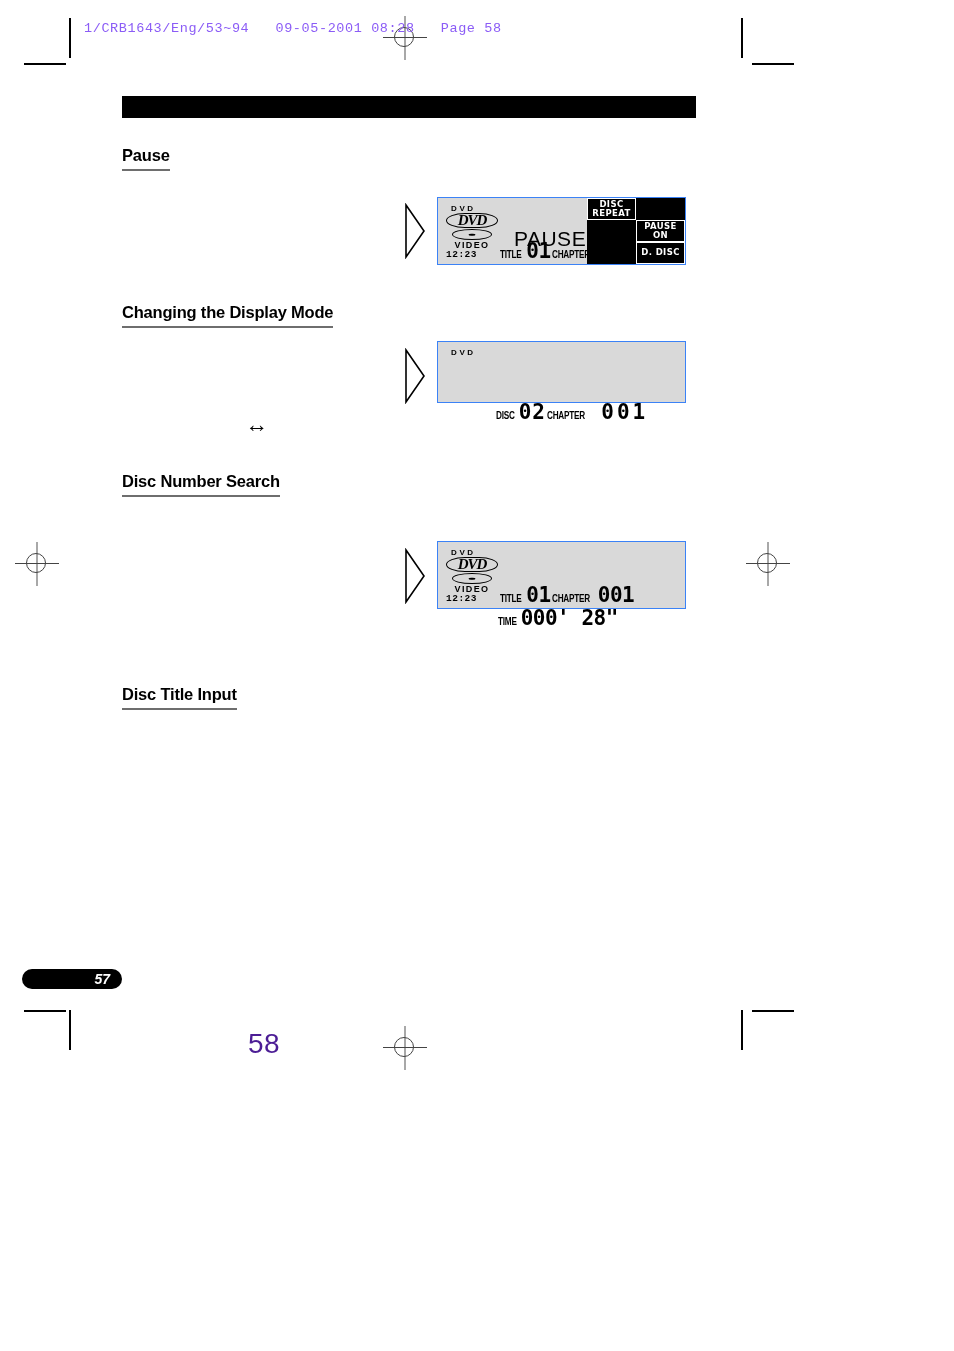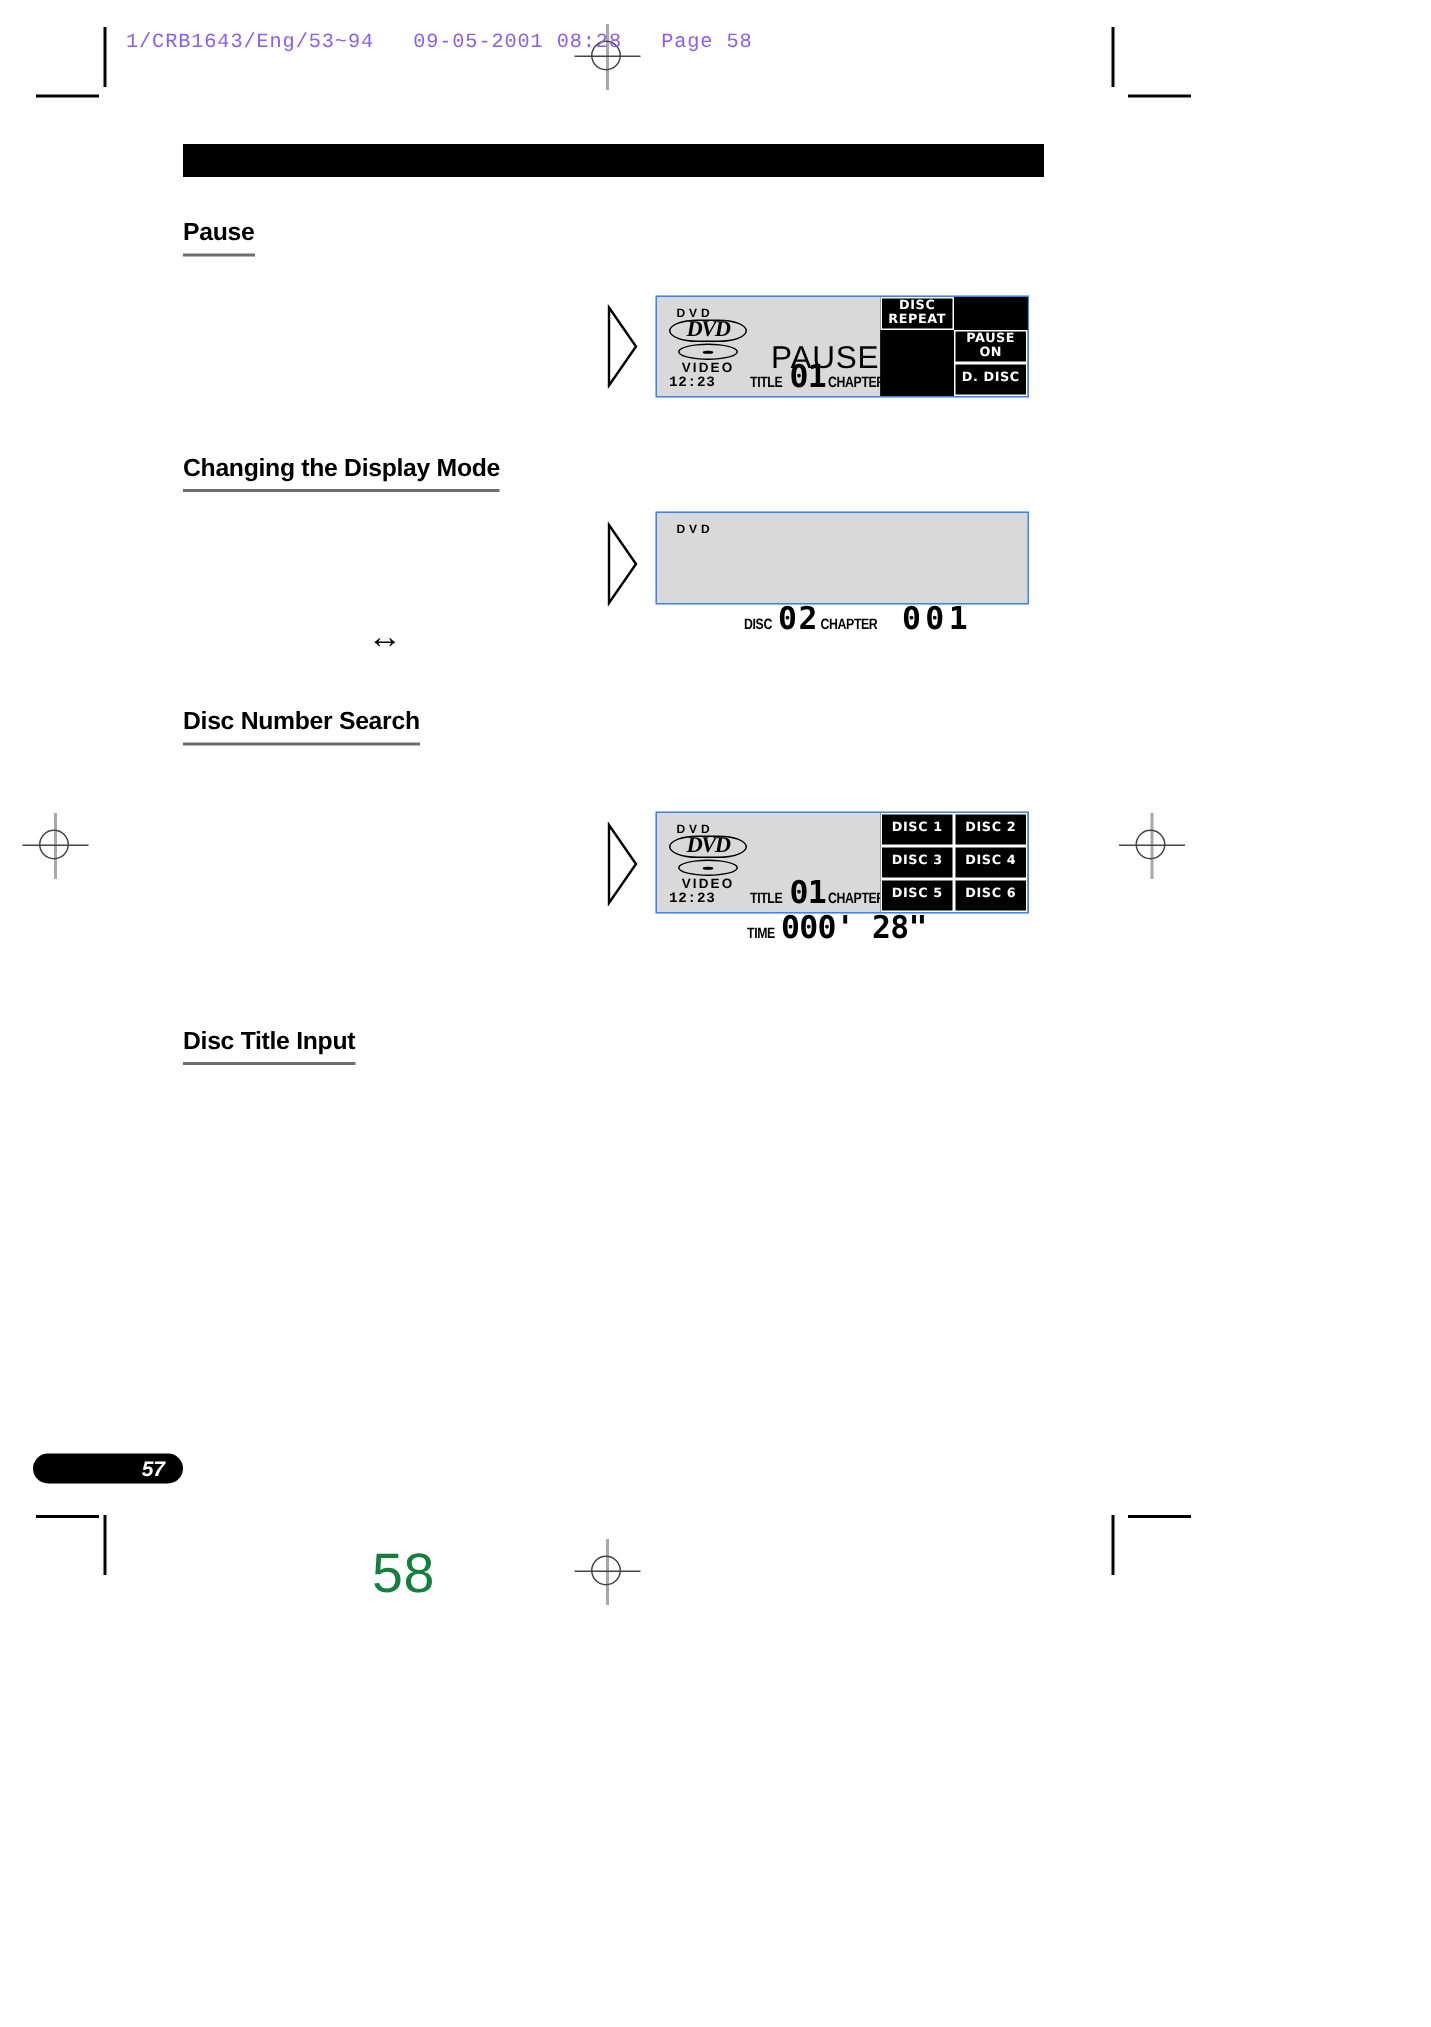--- a/index.html
+++ b/index.html
@@ -259,22 +259,22 @@
     display: flex;
     align-items: center;
     justify-content: flex-end;
     padding-right: 12px;
     box-sizing: border-box;
   }
   .page-number {
     position: absolute;
     left: 248px;
     top: 1028px;
-    font-size: 37px;
-    color: #15803d;
+    font-size: 28px;
+    color: #4c1d95;
     letter-spacing: 0.5px;
   }
 </style>
 </head>
 <body>
 
 <div class="crop-line" style="left:69px; top:18px; width:1.5px; height:40px;"></div>
 <div class="crop-line" style="left:24px; top:63px; width:42px; height:1.5px;"></div>
 <div class="crop-line" style="left:741px; top:18px; width:1.5px; height:40px;"></div>
 <div class="crop-line" style="left:752px; top:63px; width:42px; height:1.5px;"></div>
@@ -393,26 +393,18 @@
       <span class="lcd-label" style="margin-left:1px;">CHAPTER</span>
       <span class="lcd-num">001</span>
     </div>
 
     <div class="lcd-row" style="left:60px; top:31px;">
       <span class="lcd-label">TIME</span>
       <span class="lcd-num">000' 28"</span>
     </div>
   </div>
 
-  <div class="btn-matrix" style="width:98px;">
-    <div class="matrix-cell filled">DISC 1</div>
-    <div class="matrix-cell filled">DISC 2</div>
-    <div class="matrix-cell filled">DISC 3</div>
-    <div class="matrix-cell filled">DISC 4</div>
-    <div class="matrix-cell filled">DISC 5</div>
-    <div class="matrix-cell filled">DISC 6</div>
-  </div>
 </div>
 
 <div class="folio-tab">
   <span>57</span>
 </div>
 <div class="page-number">58</div>
 
 </body></html>

